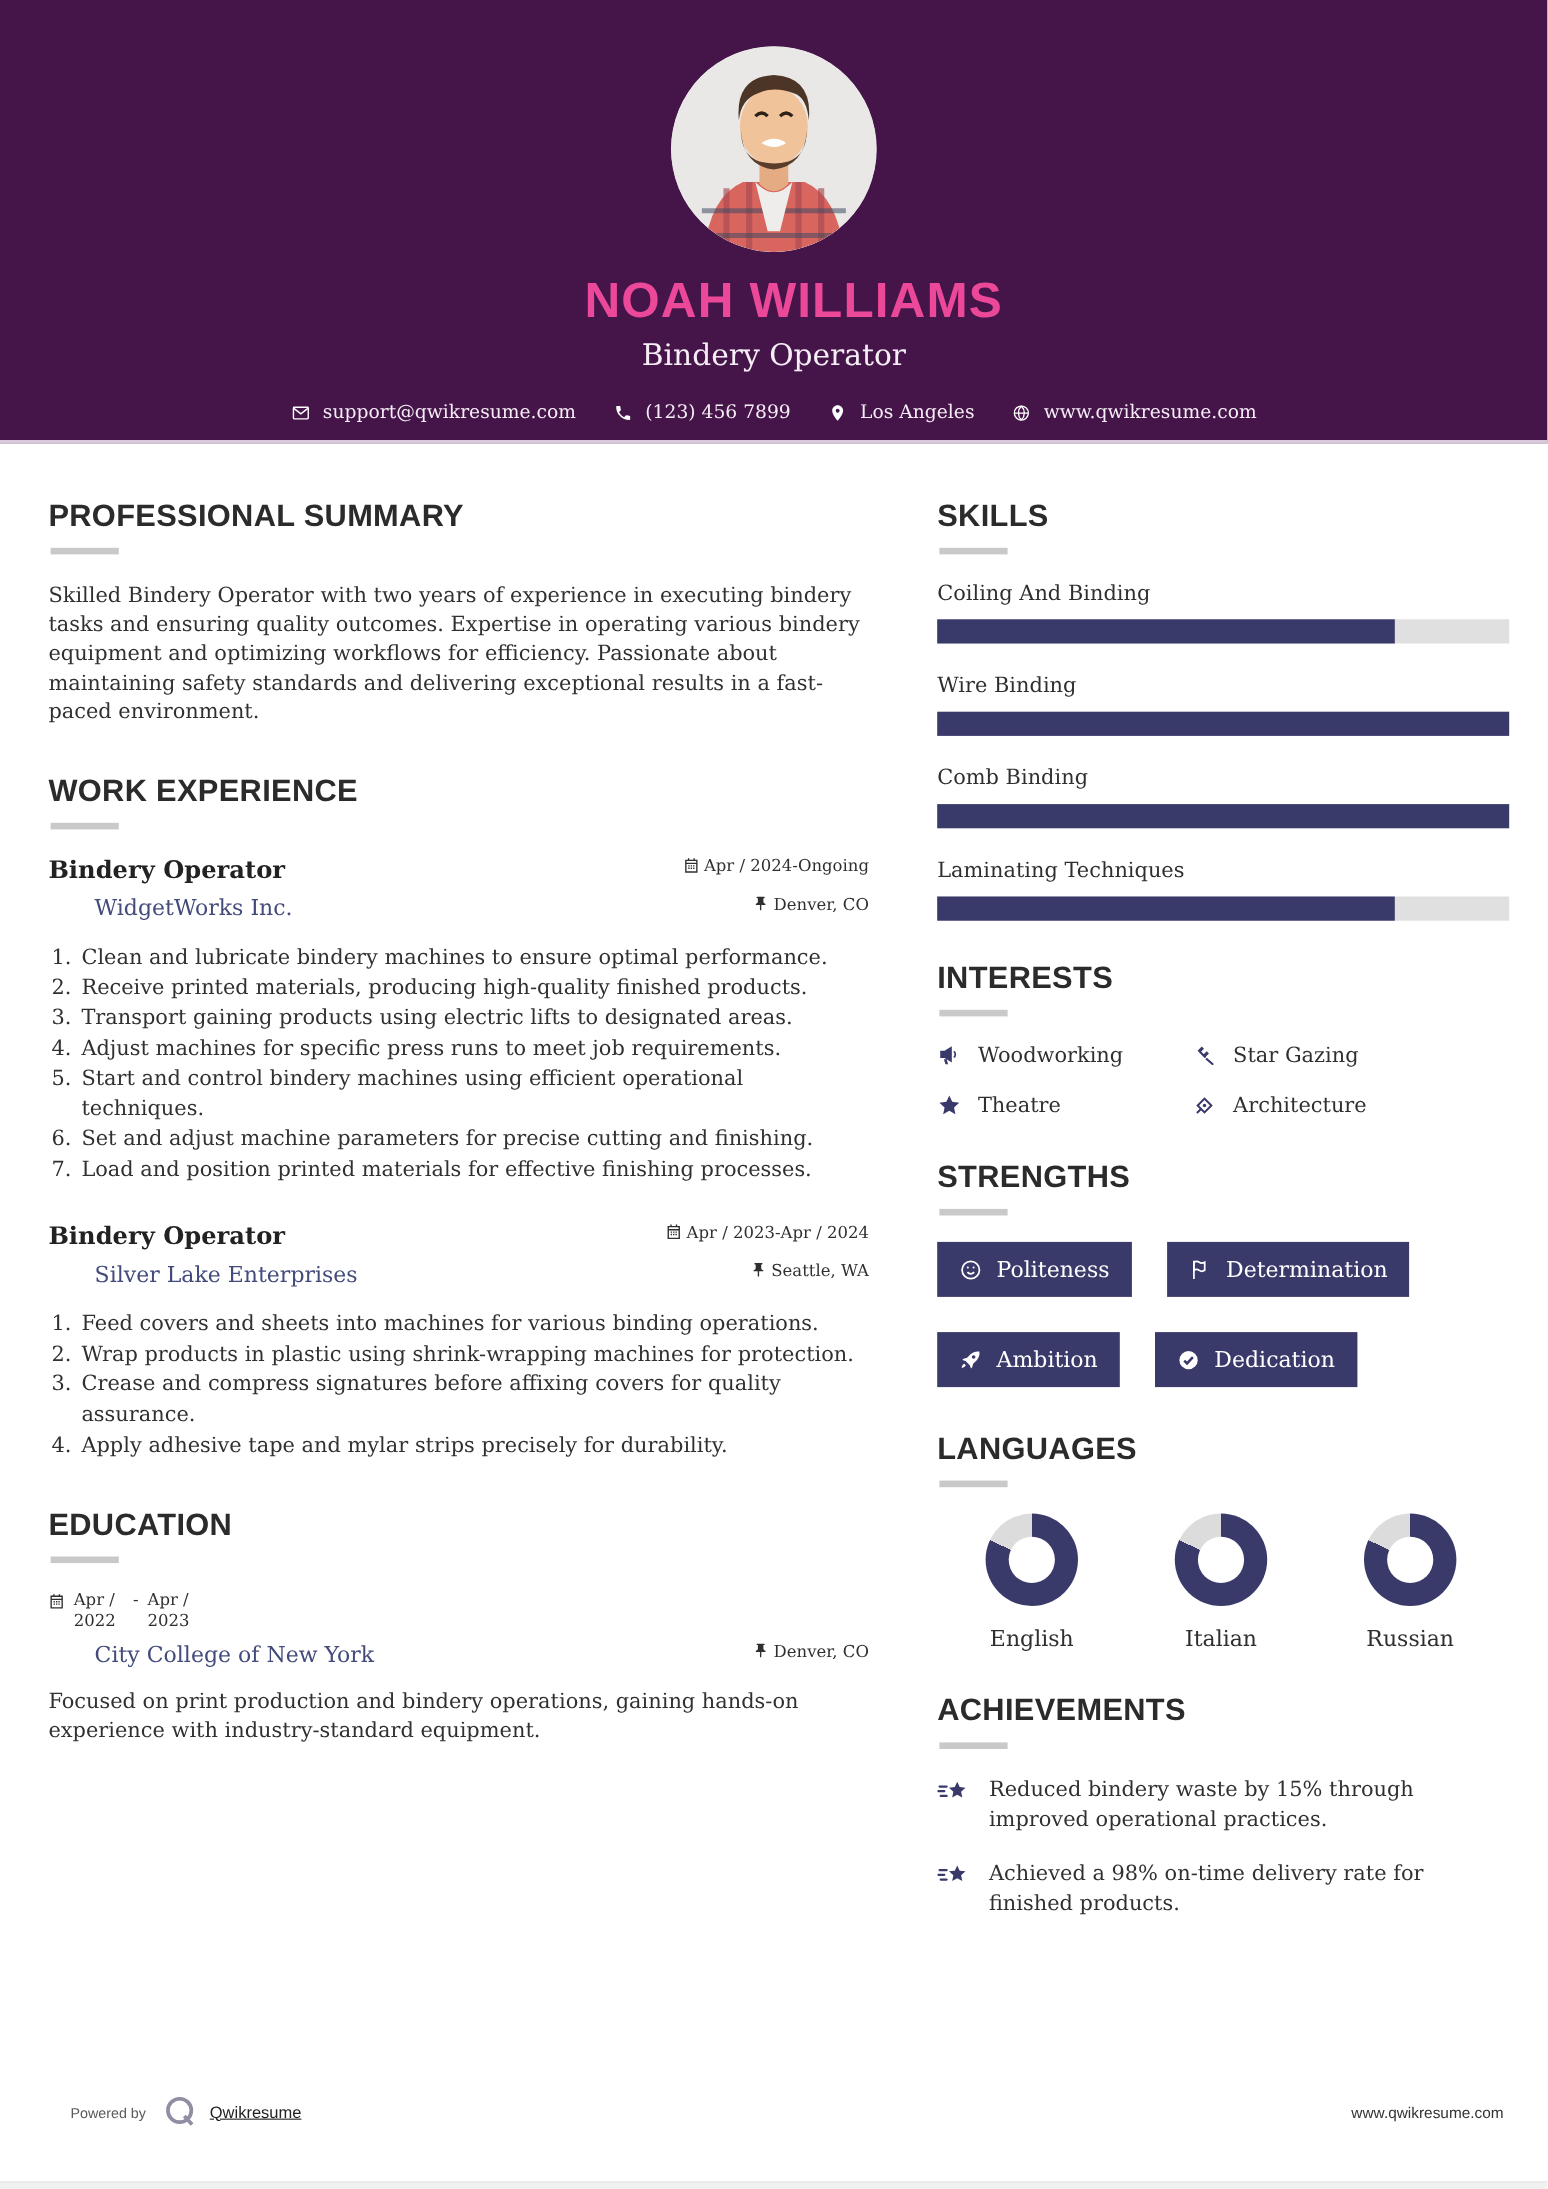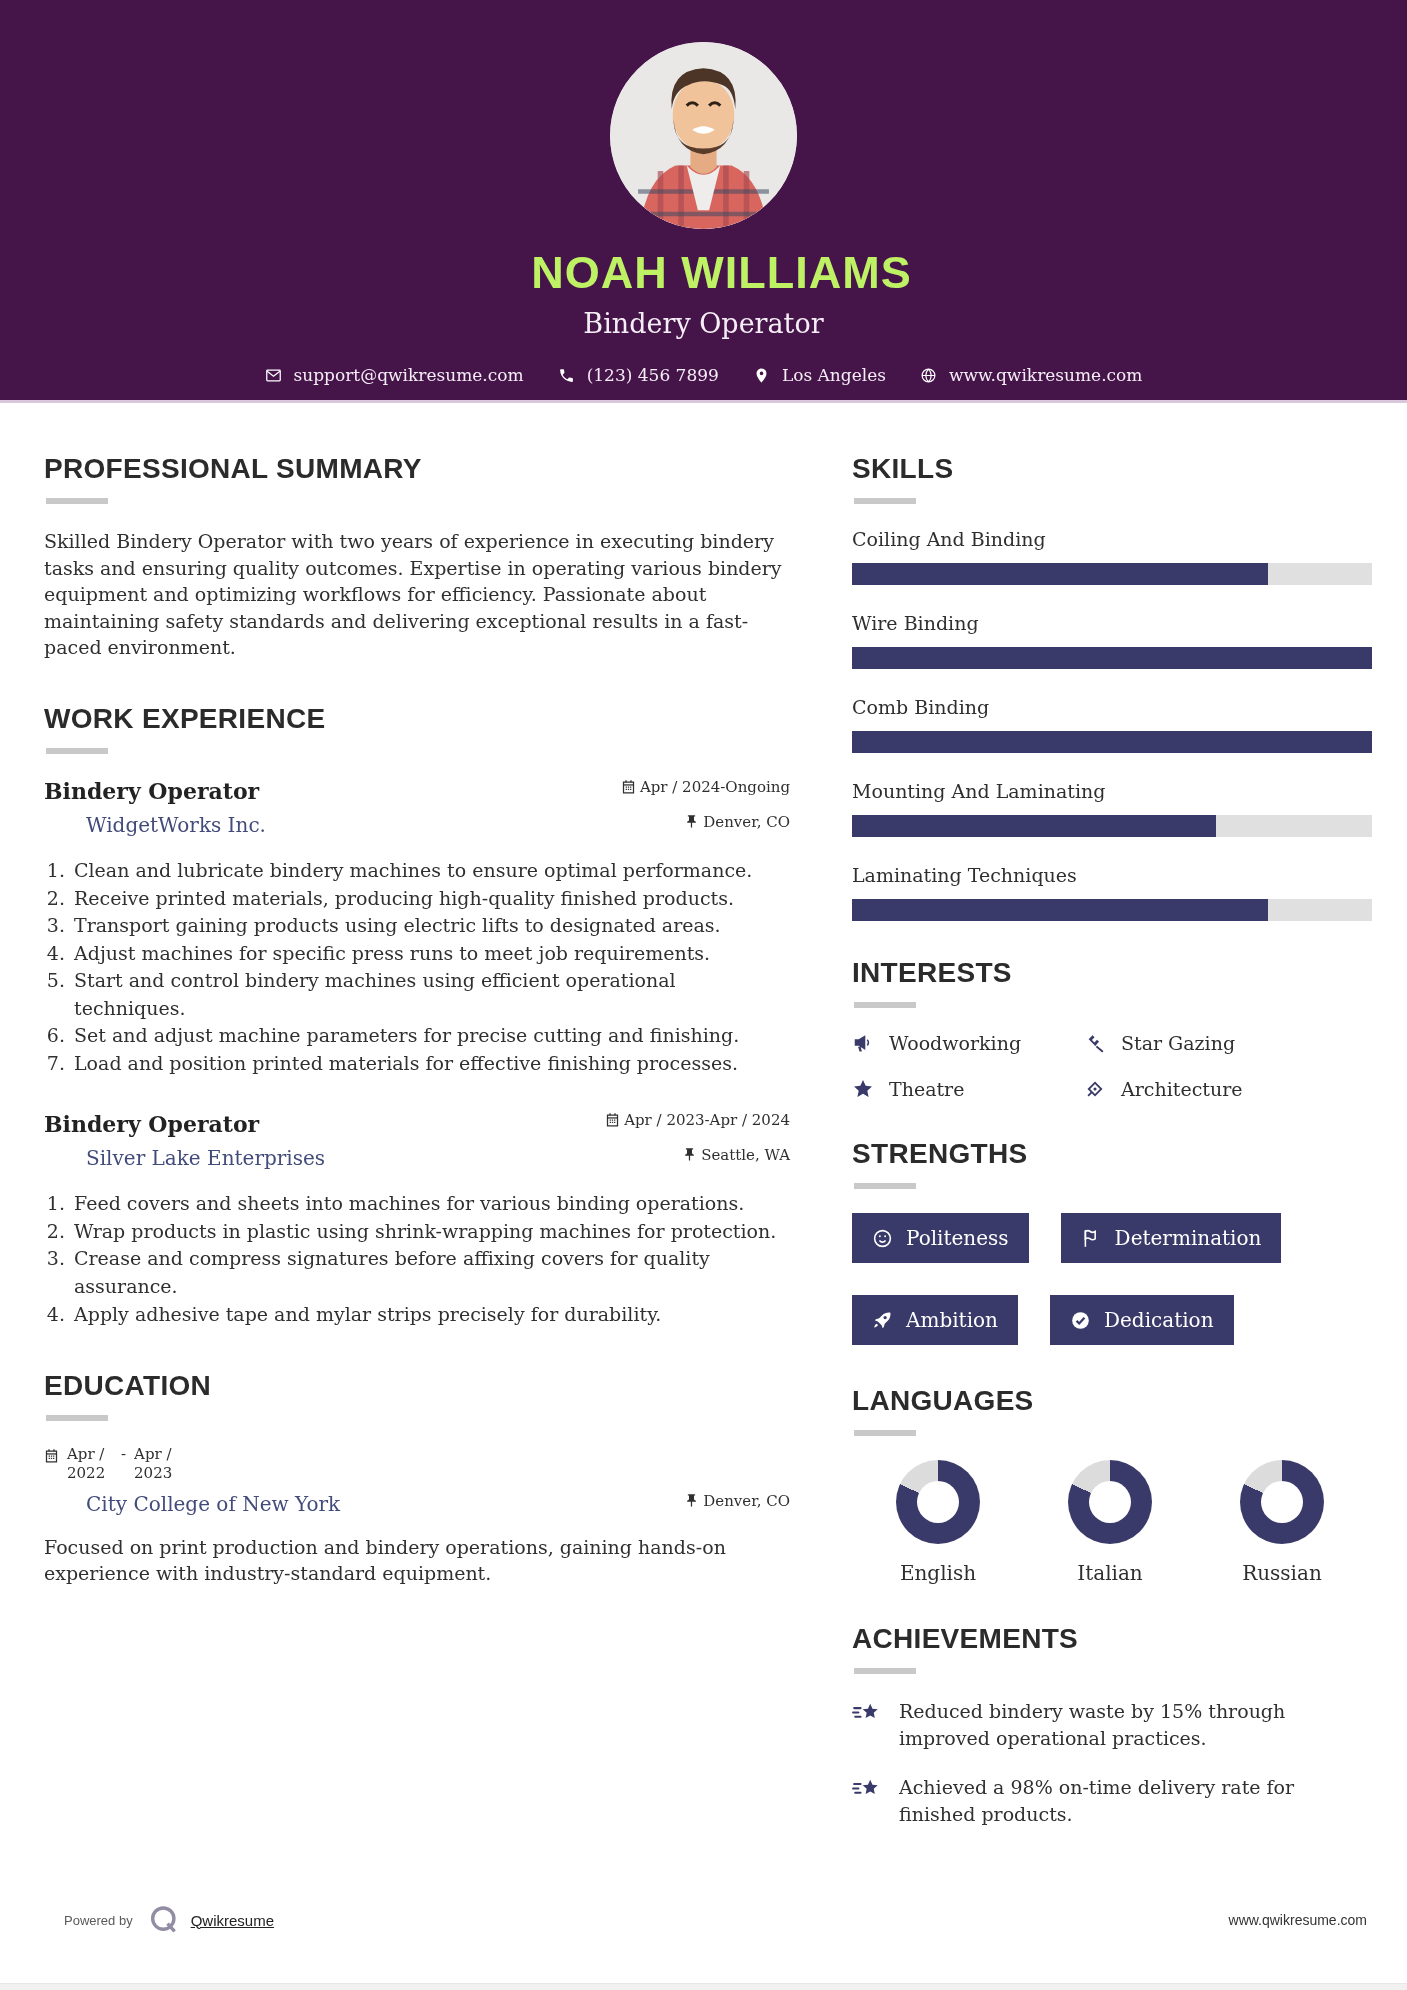--- a/index.html
+++ b/index.html
@@ -22,21 +22,21 @@
     border-bottom:3px solid #d9c8dc;
   }
   .photo-wrap{padding-top:42px;}
   .photo{
     width:187px;height:187px;border-radius:50%;display:inline-block;overflow:hidden;
     background:#e9e8e6;
   }
   .photo svg{display:block;width:100%;height:100%;}
   .name{
     font-family:"Liberation Sans",sans-serif;font-weight:700;font-size:45px;
-    letter-spacing:1px;margin-top:14px;color:#bef264;margin-left:36px;
+    letter-spacing:1px;margin-top:14px;color:#ec4899;margin-left:36px;
   }
   .job-title{font-size:27px;margin-top:9px;color:#f6eef6;}
   .contact-row{
     margin-top:26px;display:flex;justify-content:center;align-items:center;gap:34px;
     font-size:17px;color:#f6eef6;
   }
   .contact-item{display:flex;align-items:center;gap:12px;}
   .contact-item svg{width:17px;height:17px;color:#fff;flex:none;}
   
   .columns{display:flex;align-items:flex-start;padding:50px 35px 0 44px;}
@@ -294,26 +294,20 @@
               <div class="skill-fill" style="width: 100%;"></div>
             </div>
         </div>
         <div class="skill">
           <div class="skill-label">Comb Binding</div>
           <div class="skill-bar">
               <div class="skill-fill" style="width: 100%;"></div>
             </div>
         </div>
         <div class="skill">
-          <div class="skill-label">Mounting And Laminating</div>
-          <div class="skill-bar">
-              <div class="skill-fill" style="width: 70%;"></div>
-            </div>
-        </div>
-        <div class="skill">
           <div class="skill-label">Laminating Techniques</div>
           <div class="skill-bar">
               <div class="skill-fill" style="width: 80%;"></div>
             </div>
         </div>
       </div>
 
       <div class="section" style="margin-bottom:38px;">
         <div class="section-heading">INTERESTS</div>
         <div class="rule"></div>

